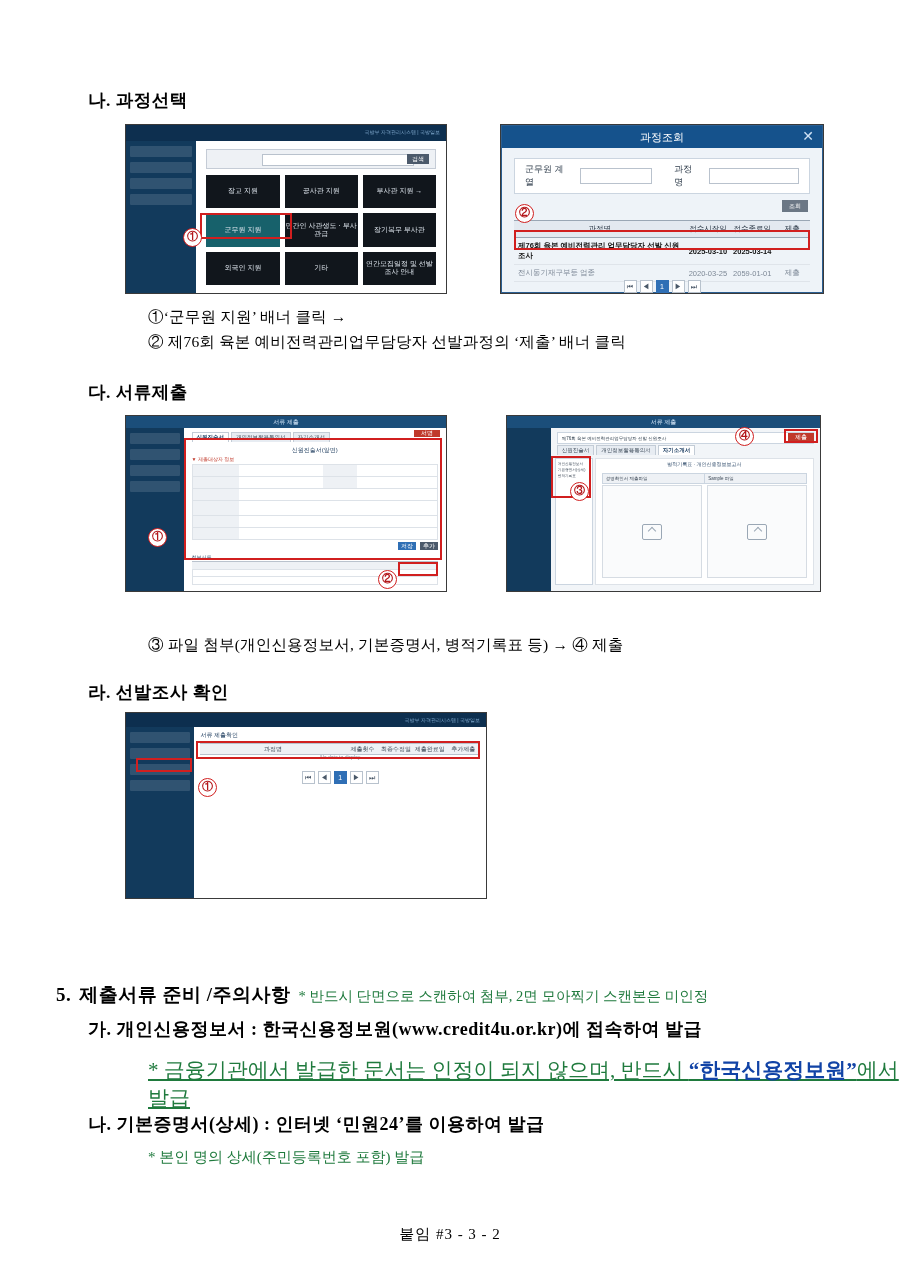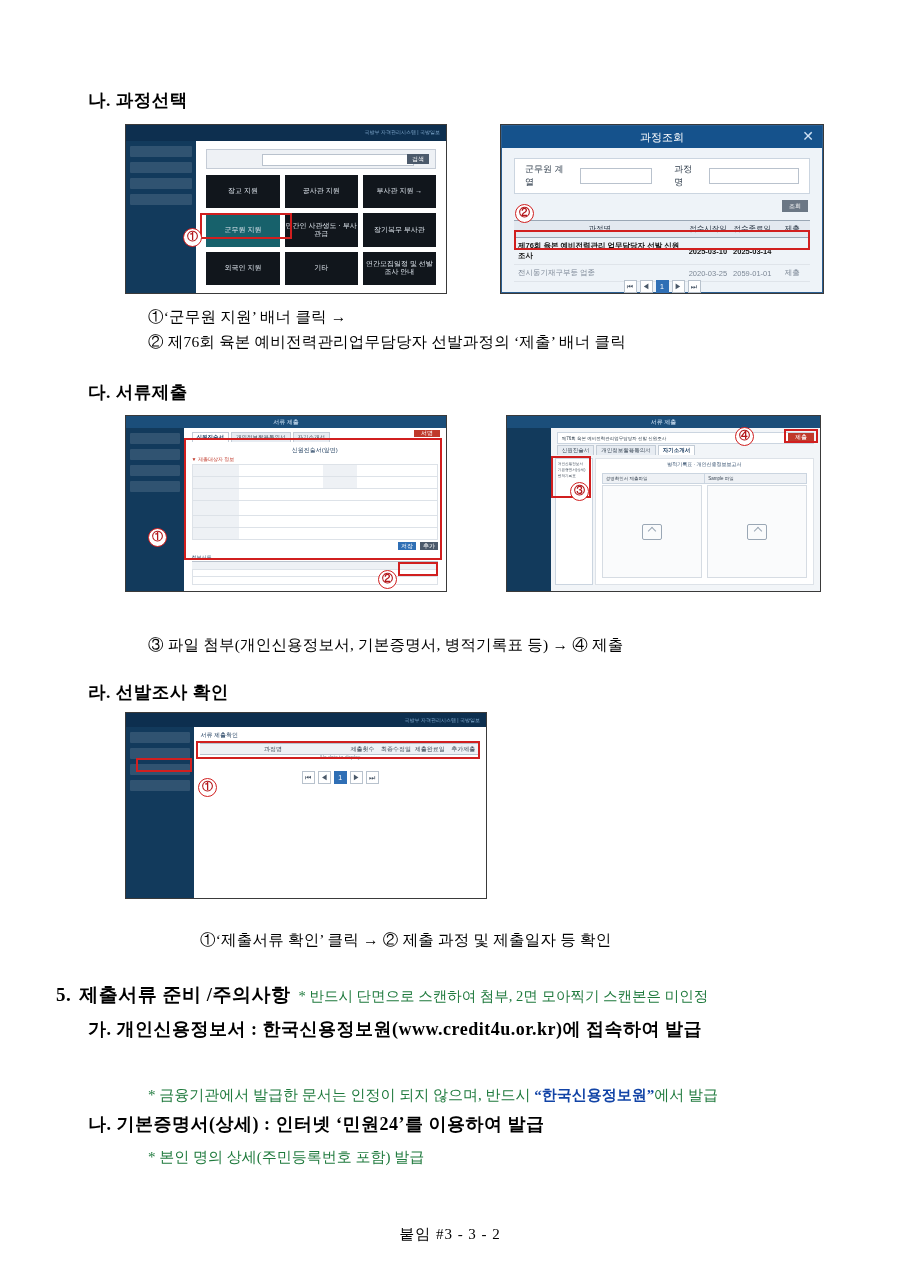--- a/index.html
+++ b/index.html
@@ -556,32 +556,31 @@
         <span class="on">1</span>
         <span>▶</span>
         <span>⏭</span>
       </div>
     </div>
     <div class="redbox" style="left:10px; top:45px; width:56px; height:14px;"></div>
     <div class="redbox" style="left:70px; top:28px; right:6px; height:18px;"></div>
   </div>
   <div class="circnum" style="left:198px; top:778px;">①</div>
 
-  <div class="caption" style="position:absolute; left:200px; top:928px;">①‘제출서류 확인’ 클릭 → ② 제출 과정 및 제출일자 등 확인</div>
 
   <div style="position:absolute; left:56px; top:982px; display:flex; align-items:baseline; gap:8px;">
     <span class="heading" style="font-size:19px;">5.</span>
     <span class="heading" style="font-size:19px;">제출서류 준비 /주의사항</span>
     <span class="green" style="font-size:14.5px;">* 반드시 단면으로 스캔하여 첨부, 2면 모아찍기 스캔본은 미인정</span>
   </div>
 
   <div class="heading" style="position:absolute; left:88px; top:1017px; font-size:18px;">가. 개인신용정보서 : 한국신용정보원(www.credit4u.or.kr)에 접속하여 발급</div>
 
 
-  <div style="position:absolute; left:148px; top:1086px; font-size:15px;" class="green">
+  <div style="position:absolute; left:148px; top:1056px; font-size:21px;text-decoration:underline;" class="green">
     <span>* 금융기관에서 발급한 문서는 인정이 되지 않으며, 반드시 </span><span class="blue-bold">“한국신용정보원”</span><span>에서 발급</span>
   </div>
 
   <div class="heading" style="position:absolute; left:88px; top:1112px; font-size:18px;">나. 기본증명서(상세) : 인터넷 ‘민원24’를 이용하여 발급</div>
 
   <div class="green" style="position:absolute; left:148px; top:1148px; font-size:15px;">* 본인 명의 상세(주민등록번호 포함) 발급</div>
 
   <div class="footer">붙임 #3 - 3 - 2</div>
 
 </div>

